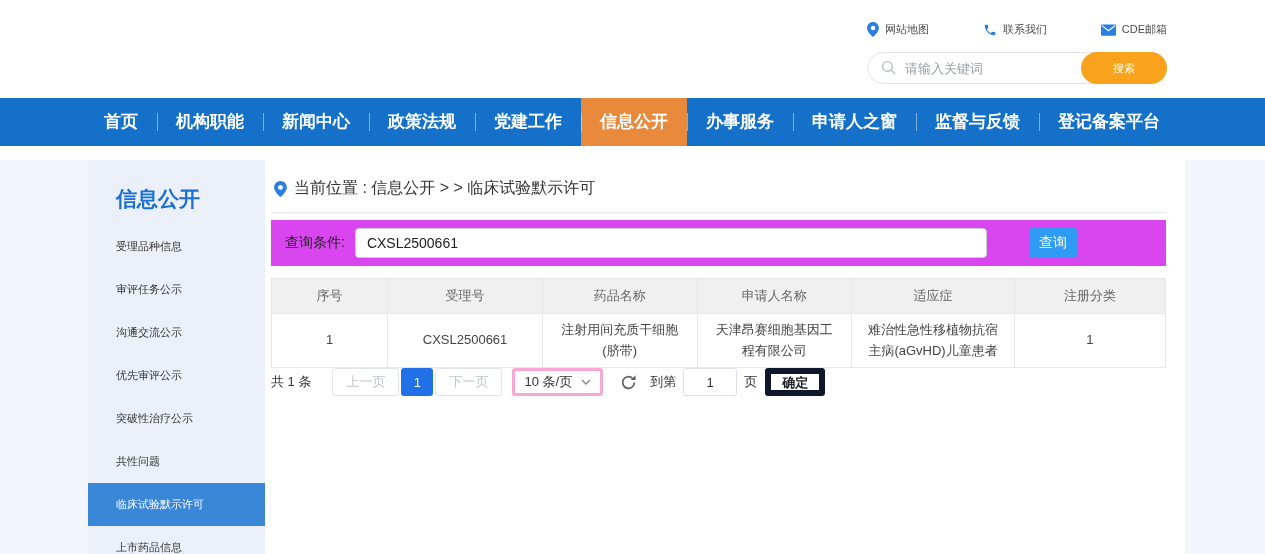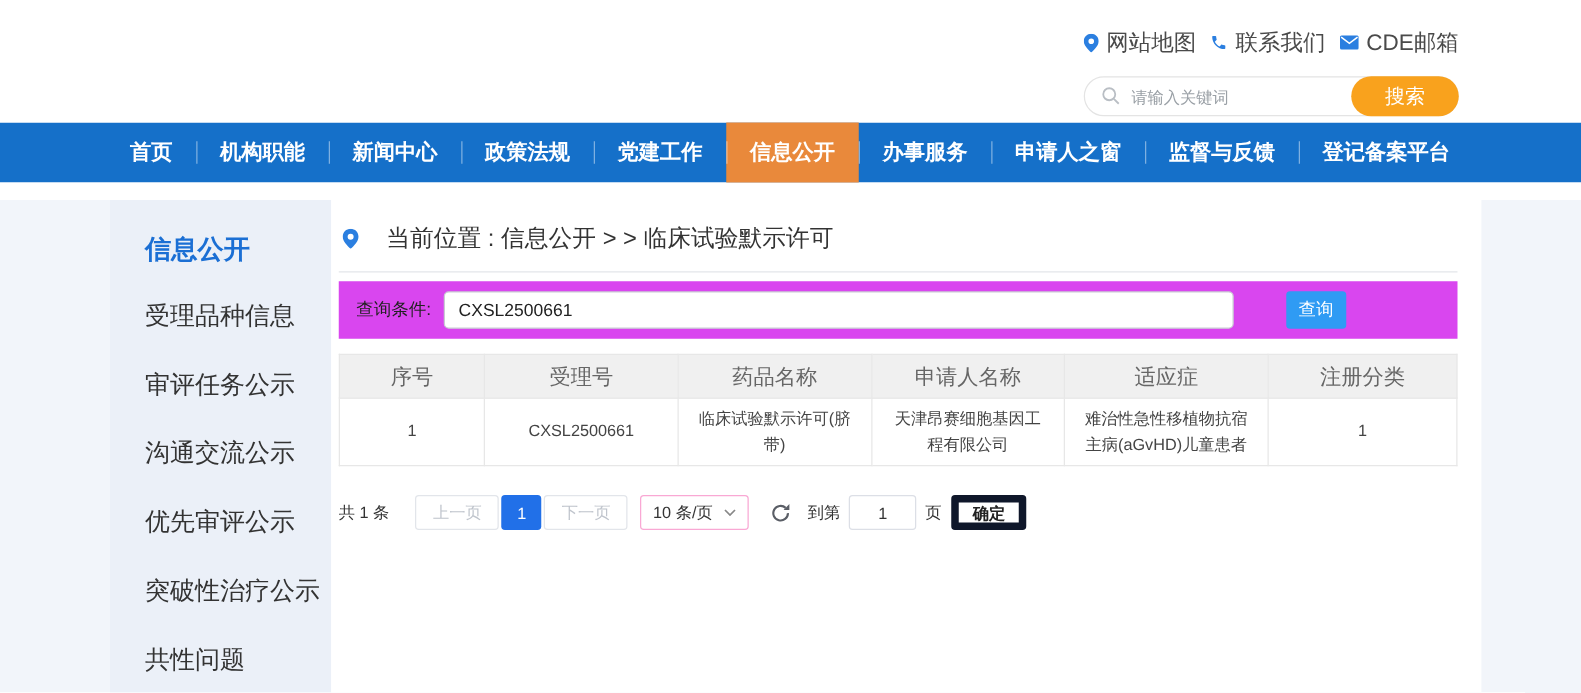--- a/index.html
+++ b/index.html
@@ -10,80 +10,80 @@
   .header { height:98px; background:#fff; position:relative; }
   .header-left { position:absolute; left:88px; top:15px; display:flex; }
   .logo-box { width:66px; height:66px; background:#1b64b4; border-radius:7px;
     display:flex; align-items:center; justify-content:center; cursor:pointer; }
   .title-block { margin-left:15px; padding-top:2px; }
   .site-title { font-size:30px; font-weight:bold; color:#121212; letter-spacing:1px; line-height:1.25; }
   .site-subtitle { font-size:16px; font-weight:bold; color:#2062c2; letter-spacing:1.8px; margin-top:2px; }
 
   .header-right { position:absolute; right:98px; top:22px; width:300px; }
   .top-links { display:flex; justify-content:space-between; align-items:center; }
-  .top-link { display:flex; align-items:center; gap:6px; font-size:18px; color:#4a4a4a; cursor:pointer; }
+  .top-link { display:flex; align-items:center; gap:6px; font-size:11px; color:#4a4a4a; cursor:pointer; }
   .top-link svg { color:#2b7fe0; }
   .search-bar { margin-top:15px; position:relative; height:32px; width:300px;
     border:1px solid #e4e4e4; border-radius:16px; background:#fff;
     display:flex; align-items:center; padding-left:13px; }
   .search-input { border:none; outline:none; background:transparent; font-size:13px;
     color:#15803d; margin-left:8px; width:165px; font-family:inherit; }
   .search-input::placeholder { color:#9aa0a6; }
   .search-btn { position:absolute; right:-1px; top:-1px; height:32px; width:86px;
-    border:none; border-radius:16px; background:#f9a21d; color:#fff; font-size:16px;
+    border:none; border-radius:16px; background:#f9a21d; color:#fff; font-size:11px;
     cursor:pointer; font-family:inherit; }
 
   
   .nav { height:48px; background:#1570c9; }
   .nav-inner { margin:0 85px; display:flex; }
   .nav-item { position:relative; padding:0 19px; line-height:48px; color:#fff;
     font-size:17px; font-weight:bold; cursor:pointer; white-space:nowrap; }
   .nav-item:not(:first-child)::before { content:""; position:absolute; left:0; top:15px;
     height:18px; width:1px; background:rgba(255,255,255,.45); }
   .nav-item.active { background:#e9893b; }
 
   
   .gap-strip { height:14px; background:#fff; }
   .band { height:394px; background:#f2f5fa; padding:0 80px 0 88px; display:flex; }
   .container { width:1097px; display:flex; background:#fff; }
 
   .sidebar { width:177px; background:#ebf0f8; flex-shrink:0; }
   .sidebar-title { color:#1b6fd4; font-size:21px; font-weight:bold; padding:25px 0 12px 28px; }
-  .side-item { padding:14px 0 14px 28px; font-size:20px; color:#333; cursor:pointer; }
+  .side-item { padding:14px 0 14px 28px; font-size:11px; color:#333; cursor:pointer; }
   .side-item.active { background:#3a87d8; color:#fff; }
 
   .main { flex:1; background:#fff; padding:12px 19px 0 6px; }
-  .breadcrumb { display:flex; align-items:center; gap:22px; font-size:19px; color:#333;
+  .breadcrumb { display:flex; align-items:center; gap:7px; font-size:16px; color:#333;
     padding:6px 0 13px 3px; border-bottom:1px solid #e4e6ea; }
   .breadcrumb svg { color:#2b7fe0; }
 
   .query-bar { margin-top:7px; background:#d946ef; height:46px; display:flex;
     align-items:center; padding-left:14px; }
   .query-label { font-size:14px; color:#222; }
   .query-input { margin-left:10px; width:632px; height:30px; border:1px solid #c9ccd3;
     border-radius:4px; padding:0 11px; font-size:14px; color:#222; background:#fff;
     outline:none; font-family:inherit; }
   .query-btn { margin-left:42px; width:48px; height:30px; background:#2f9bf4; color:#fff;
     border:none; border-radius:3px; font-size:14px; cursor:pointer; font-family:inherit; }
 
   table.results { margin-top:12px; width:100%; border-collapse:collapse; text-align:center; }
-  .results th { background:#f0f0f0; border:1px solid #e7e7e7; height:35px; font-size:17px;
+  .results th { background:#f0f0f0; border:1px solid #e7e7e7; height:35px; font-size:13px;
     color:#666; font-weight:normal; }
   .results td { border:1px solid #e7e7e7; height:54px; font-size:13px; color:#444;
     padding:4px 14px; line-height:1.6; }
   .c0{width:13%;} .c1{width:17.3%;} .c2{width:17.3%;} .c3{width:17.3%;} .c4{width:18.2%;} .c5{width:16.9%;}
 
-  .pagination { margin-top:23px; display:flex; align-items:center; font-size:13px; color:#333; }
+  .pagination { margin-top:0; display:flex; align-items:center; font-size:13px; color:#333; }
   .pg-total { margin-right:21px; }
   .pg-btn { height:28px; padding:0 13px; border:1px solid #e2e5ea; background:#fff;
     color:#bfc4cc; border-radius:3px; margin-right:2px; font-size:13px; display:flex;
     align-items:center; cursor:default; font-family:inherit; }
   .pg-current { width:32px; height:28px; background:#2170e8; color:#fff; border-radius:3px;
     display:flex; align-items:center; justify-content:center; margin-right:2px; cursor:pointer; }
-  .pg-size { margin-left:8px; height:28px; border:1px solid #f9a8d4; border-radius:3px;
+  .pg-size { margin-left:8px; height:28px; border:3px solid #f9a8d4; border-radius:3px;
     padding:0 9px; display:flex; align-items:center; gap:9px; color:#333; background:#fff; cursor:pointer; }
   .pg-size svg { color:#888; }
   .pg-refresh { margin:0 13px 0 17px; color:#5a5e66; display:flex; cursor:pointer; }
   .pg-goto-input { width:54px; height:28px; border:1px solid #dcdfe6; border-radius:3px;
     text-align:center; margin:0 7px; font-size:13px; color:#333; outline:none; font-family:inherit; }
   .pg-confirm { height:28px; padding:0 11px; border:6px solid #0f172a; background:#fff;
     border-radius:3px; font-size:13px; color:#222; margin-left:8px; cursor:pointer;
     font-weight:bold; font-family:inherit; }
 </style>
 </head>
@@ -178,21 +178,21 @@
             <th class="c2">药品名称</th>
             <th class="c3">申请人名称</th>
             <th class="c4">适应症</th>
             <th class="c5">注册分类</th>
           </tr>
         </thead>
         <tbody>
           <tr>
             <td>1</td>
             <td>CXSL2500661</td>
-            <td>临床试验默示许可(脐带)</td>
+            <td>注射用间充质干细胞(脐带)</td>
             <td>天津昂赛细胞基因工程有限公司</td>
             <td>难治性急性移植物抗宿主病(aGvHD)儿童患者</td>
             <td>1</td>
           </tr>
         </tbody>
       </table>
 
       <div class="pagination">
         <span class="pg-total">共 1 条</span>
         <button class="pg-btn">上一页</button>

